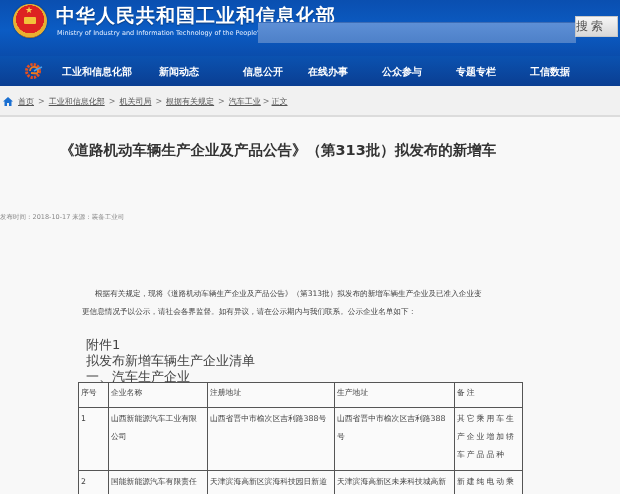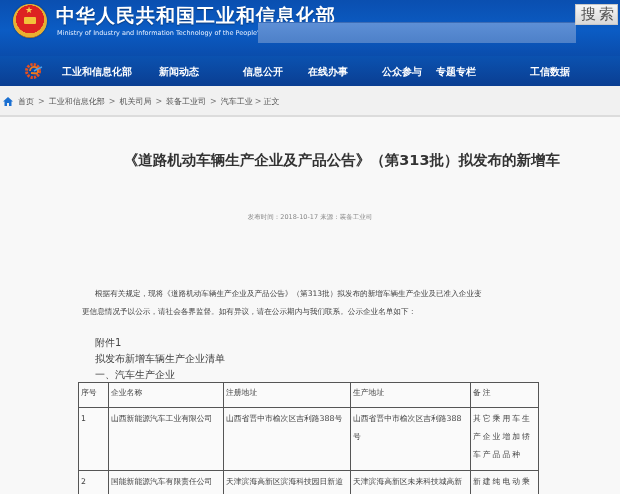--- a/index.html
+++ b/index.html
@@ -42,24 +42,24 @@
   .search-bar {
     position: absolute; left: 258px; top: 22px; width: 318px; height: 21px;
     background: linear-gradient(180deg, #5d8fd6, #4d80c8);
     border-top: 1px solid #3d6cb5;
   }
   .search-input {
     width: 100%; height: 100%; border: none; background: transparent; outline: none;
     color: #fff; font-size: 11px; padding-left: 6px;
   }
   .search-button {
-    position: absolute; left: 575px; top: 4px; width: 43px; height: 21px;
+    position: absolute; left: 575px; top: 16px; width: 43px; height: 21px;
     background: linear-gradient(180deg, #f6f6f6, #d8d8d8);
     border: 1px solid #c8c8c8;
-    font-size: 15px; color: #555; letter-spacing: 3px; text-align: right; line-height: 19px;
+    font-size: 12px; color: #555; letter-spacing: 3px; text-align: left; line-height: 19px;
     cursor: pointer;
   }
   .nav {
     position: absolute; left: 0; top: 56px; width: 620px; height: 30px;
     background: linear-gradient(180deg, #0b52b0 0%, #0a3e92 100%);
   }
   .nav-logo {
     position: absolute; left: 25px; top: 7px; width: 18px; height: 16px;
   }
   .nav-item {
@@ -69,51 +69,51 @@
   
   .breadcrumb-bar {
     position: absolute; left: 0; top: 86px; width: 620px; height: 31px;
     background: #f1f1f1;
     border-bottom: 2px solid #dcdcdc;
   }
   .breadcrumb {
     position: absolute; left: 3px; top: 10px; font-size: 8px; color: #555; white-space: nowrap;
     display: flex; align-items: center;
   }
-  .crumb { color: #555; cursor: pointer; }
+  .crumb { color: #555; cursor: pointer; text-decoration: underline; }
   .crumb-sep { margin: 0 4px; color: #777; }
   .home-icon { width: 10px; height: 9px; margin-right: 5px; }
   
   .article-title {
-    position: absolute; left: 60px; top: 148px; width: 500px;
-    text-align: right; font-size: 14.5px; font-weight: bold; color: #333; line-height: 25px;
+    position: absolute; left: 60px; top: 138px; width: 500px;
+    text-align: left; font-size: 14.5px; font-weight: bold; color: #333; line-height: 25px;
   }
   .article-meta {
-    position: absolute; left: 0; top: 213px; width: 620px; text-align: center;
+    position: absolute; left: 0; top: 213px; width: 620px; 
     font-size: 6.5px; color: #888;
   }
   .para {
     position: absolute; left: 94px; top: 285px; width: 465px;
     font-size: 7.6px; color: #444; line-height: 18px; text-indent: 1px;
   }
   .para .l2 { margin-left: -13px; }
   .annex {
-    position: absolute; left: 95px; font-size: 10px; color: #444; white-space: nowrap; text-align: center;
+    position: absolute; left: 86px; font-size: 13px; color: #444; white-space: nowrap; text-align: center;
   }
   
   .tbl {
     position: absolute; left: 78px; top: 382px; border-collapse: collapse;
     font-size: 7.8px; color: #444; background: #fafafa;
   }
   .tbl td {
     border: 1px solid #555; vertical-align: top; padding: 2px 3px 6px 2px; line-height: 18px;
   }
   .tbl .hdr td { height: 18px; line-height: 16px; }
   .col-no { width: 30px; }
-  .col-name { width: 115px; }
+  .col-name { width: 99px; }
   .col-reg { width: 127px; }
   .col-prod { width: 120px; }
   .col-note { width: 68px; letter-spacing: 2px; }
   .row1 td { height: 55px; }
   .row2 td { height: 39px; }
 </style>
 </head>
 <body>
 
 <div class="header">
@@ -130,36 +130,36 @@
   <svg class="nav-logo" viewBox="0 0 18 16">
     <circle cx="8" cy="8" r="6.5" fill="none" stroke="#e8501e" stroke-width="3" stroke-dasharray="2.2 1.2"></circle>
     <path d="M5 8 a4 4 0 1 1 7 2.5 L6 10" fill="none" stroke="#f07a1e" stroke-width="1.8"></path>
     <path d="M9 8 q5 -3 8 -4" fill="none" stroke="#4aa0ea" stroke-width="1.6"></path>
   </svg>
   <div class="nav-item" style="left:62px">工业和信息化部</div>
   <div class="nav-item" style="left:159px">新闻动态</div>
   <div class="nav-item" style="left:243px">信息公开</div>
   <div class="nav-item" style="left:308px">在线办事</div>
   <div class="nav-item" style="left:382px">公众参与</div>
-  <div class="nav-item" style="left:436px">专题专栏</div>
+  <div class="nav-item" style="left:456px">专题专栏</div>
   <div class="nav-item" style="left:530px">工信数据</div>
 </div>
 
 <div class="breadcrumb-bar">
   <div class="breadcrumb">
     <svg class="home-icon" viewBox="0 0 10 9">
       <path d="M5 0 L10 4.5 L8.5 4.5 L8.5 9 L6 9 L6 6 L4 6 L4 9 L1.5 9 L1.5 4.5 L0 4.5 Z" fill="#1a6fd1"></path>
     </svg>
     <span class="crumb">首页</span>
     <span class="crumb-sep">&gt;</span>
     <span class="crumb">工业和信息化部</span>
     <span class="crumb-sep">&gt;</span>
     <span class="crumb">机关司局</span>
     <span class="crumb-sep">&gt;</span>
-    <span class="crumb">装备工业司</span>
+    <span class="crumb">根据有关规定</span>
     <span class="crumb-sep">&gt;</span>
     <span class="crumb">汽车工业</span>
     <span class="crumb-sep" style="margin:0 2px">&gt;</span>
     <span class="crumb">正文</span>
   </div>
 </div>
 
 <div class="article-title">
   <div>《道路机动车辆生产企业及产品公告》（第313批）拟发布的新增车</div>
 </div>

